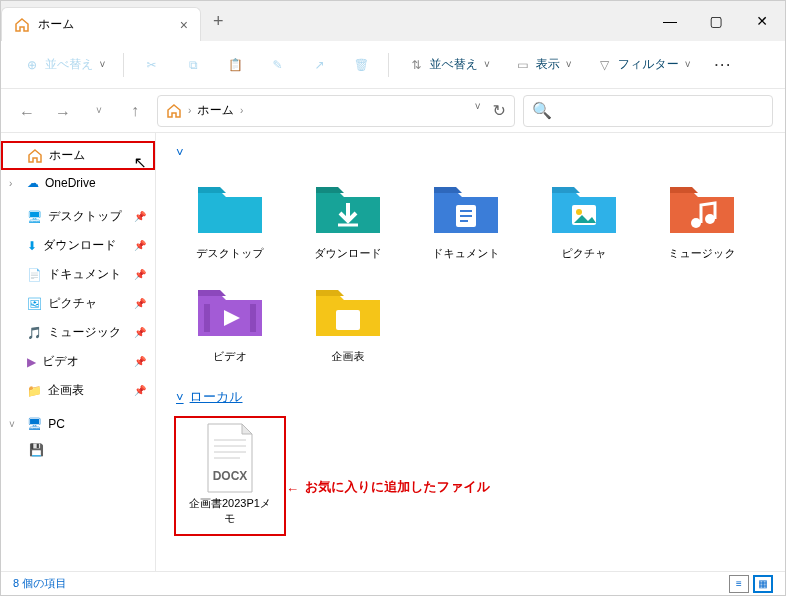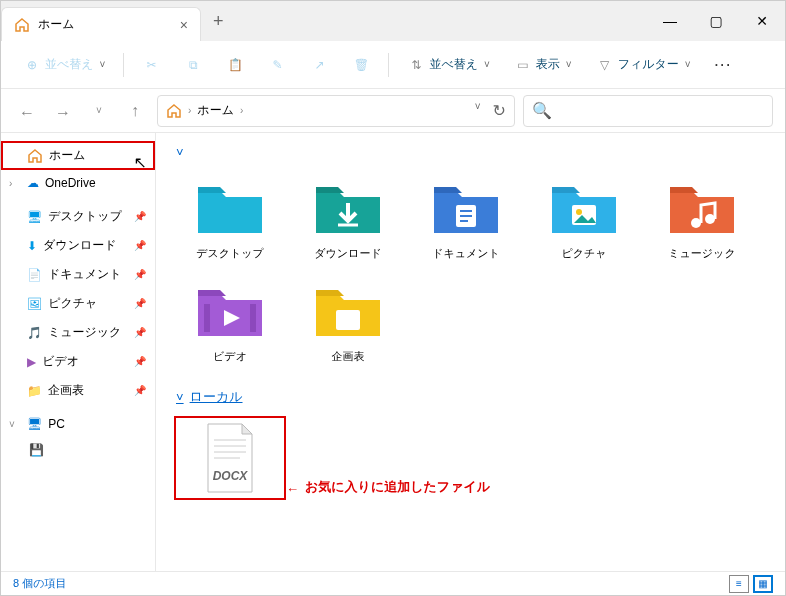--- a/index.html
+++ b/index.html
@@ -38,21 +38,21 @@
 .side-expand { width: 12px; font-size: 10px; color: #888; }
 .side-pin { margin-left: auto; font-size: 10px; color: #999; }
 .side-group { margin-top: 6px; }
 .side-indent { padding-left: 28px; }
 
 .content { flex: 1; padding: 12px 20px; overflow-y: auto; position: relative; }
 .section-header { display: flex; align-items: center; gap: 6px; font-size: 13px; color: #0066cc; margin-bottom: 12px; cursor: pointer; }
 .section-header.fav { text-decoration: underline; }
 .grid { display: flex; flex-wrap: wrap; gap: 10px; margin-bottom: 20px; }
 .item { width: 108px; display: flex; flex-direction: column; align-items: center; cursor: pointer; padding: 4px; }
-.item-icon { width: 76px; height: 64px; display: flex; align-items: center; justify-content: center; font-style: italic; }
+.item-icon { width: 76px; height: 64px; display: flex; align-items: center; justify-content: center; }
 .item-label { font-size: 11px; text-align: center; margin-top: 6px; }
 .fav-item { outline: 2px solid #d00; padding: 8px; }
 .annotation { position: absolute; color: #d00; font-size: 13px; font-weight: bold; display: flex; align-items: center; gap: 6px; }
 
 .statusbar { height: 24px; background: #fff; border-top: 1px solid #e8e8e8; display: flex; align-items: center; padding: 0 12px; font-size: 11px; color: #0066cc; }
 .view-toggle { margin-left: auto; display: flex; gap: 4px; }
 .view-btn { width: 20px; height: 18px; border: 1px solid #888; display: flex; align-items: center; justify-content: center; font-size: 10px; cursor: pointer; }
 .view-btn.active { border: 2px solid #0078d4; }
 
 .folder-svg { width: 72px; height: 58px; }
@@ -310,20 +310,21 @@
             <svg width="60" height="72" viewBox="0 0 60 72">
               <path d="M8 2 L42 2 L52 12 L52 70 L8 70 Z" fill="#fff" stroke="#bbb" stroke-width="1"></path>
               <path d="M42 2 L42 12 L52 12 Z" fill="#e8e8e8" stroke="#bbb"></path>
               <line x1="14" y1="18" x2="46" y2="18" stroke="#ccc"></line>
               <line x1="14" y1="24" x2="46" y2="24" stroke="#ccc"></line>
               <line x1="14" y1="30" x2="46" y2="30" stroke="#ccc"></line>
               <line x1="14" y1="36" x2="40" y2="36" stroke="#ccc"></line>
               <text x="30" y="58" text-anchor="middle" font-size="12" font-weight="bold" fill="#666">DOCX</text>
             </svg>
           </div>
+        <div class="item-label">企画書2023P1メモ</div>
       </div>
     </div>
     <div class="annotation" style="left:130px;top:345px">
       <span>←</span>
       <span>お気に入りに追加したファイル</span>
     </div>
   </div>
 </div>
 
 <div class="statusbar">

